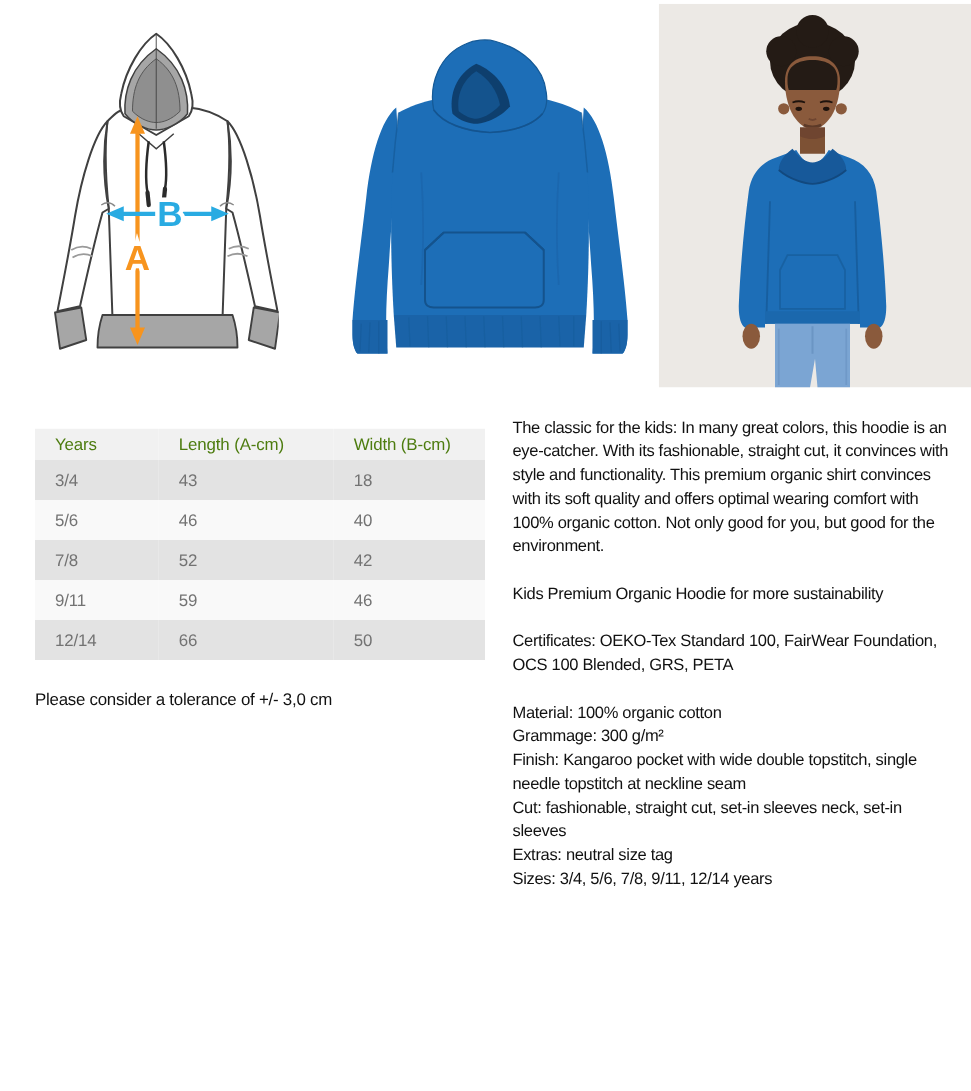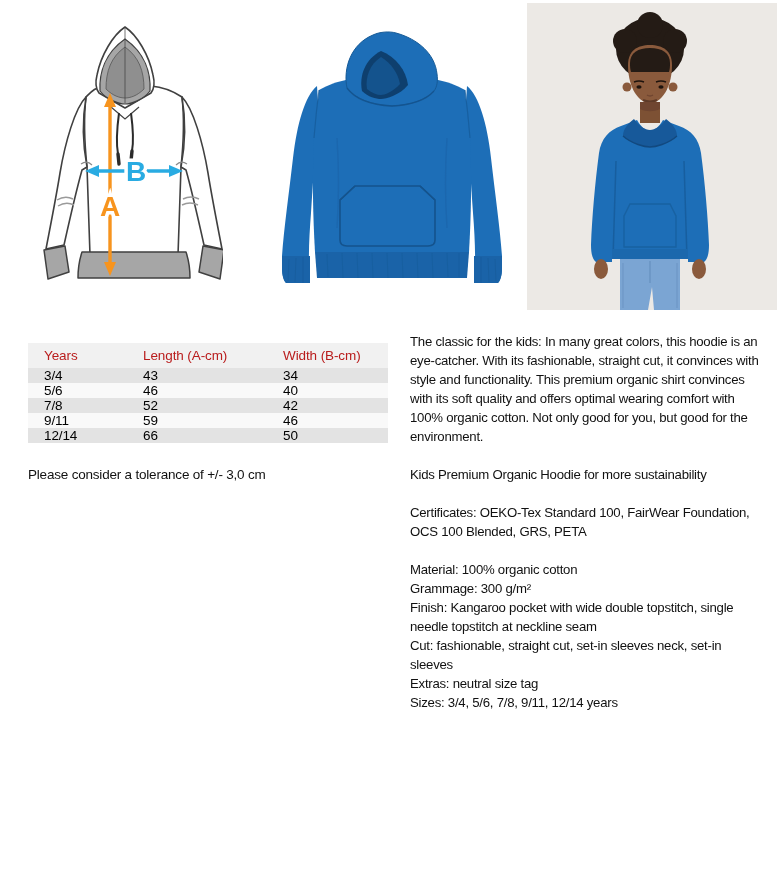--- a/index.html
+++ b/index.html
@@ -13,24 +13,24 @@
   .fig svg { display:block; }
   .fig-schematic { left:33px; top:23px; width:190px; height:272px; }
   .fig-product   { left:277px; top:28px; width:230px; height:255px; }
   .fig-model     { left:527px; top:3px;  width:250px; height:307px; }
 
   
   .size-section { position:absolute; left:28px; top:343px; width:360px; }
   table { border-collapse:collapse; width:360px; table-layout:fixed; }
   col.c1 { width:99px; } col.c2 { width:140px; } col.c3 { width:121px; }
   th, td {
-    text-align:left; font-weight:400; font-size:13.5px; color:#000000;
-    padding:0 0 0 16px; height:15px; letter-spacing:-0.1px;
+    text-align:left; font-weight:400; font-size:13.5px; color:#737373;
+    padding:0 0 0 16px; height:32px; letter-spacing:-0.1px;
   }
-  thead th { background:#f1f1f1; color:#b91c1c; height:25px; }
+  thead th { background:#f1f1f1; color:#4d7c0f; height:25px; }
   tbody tr:nth-child(odd)  td { background:#e3e3e3; }
   tbody tr:nth-child(even) td { background:#f9f9f9; }
   .note { margin-top:24px; font-size:13.5px; color:#111; letter-spacing:-0.2px; }
 
   
   .desc-section {
     position:absolute; left:410px; top:332px; width:356px;
     font-size:13.2px; line-height:19px; color:#111; letter-spacing:-0.25px;
   }
   .desc-section p { margin:0 0 19px 0; }
@@ -179,21 +179,21 @@
       <tr>
         <th>Years</th>
         <th>Length (A-cm)</th>
         <th>Width (B-cm)</th>
       </tr>
     </thead>
     <tbody>
       <tr>
         <td>3/4</td>
         <td>43</td>
-        <td>34</td>
+        <td>18</td>
       </tr>
       <tr>
         <td>5/6</td>
         <td>46</td>
         <td>40</td>
       </tr>
       <tr>
         <td>7/8</td>
         <td>52</td>
         <td>42</td>

